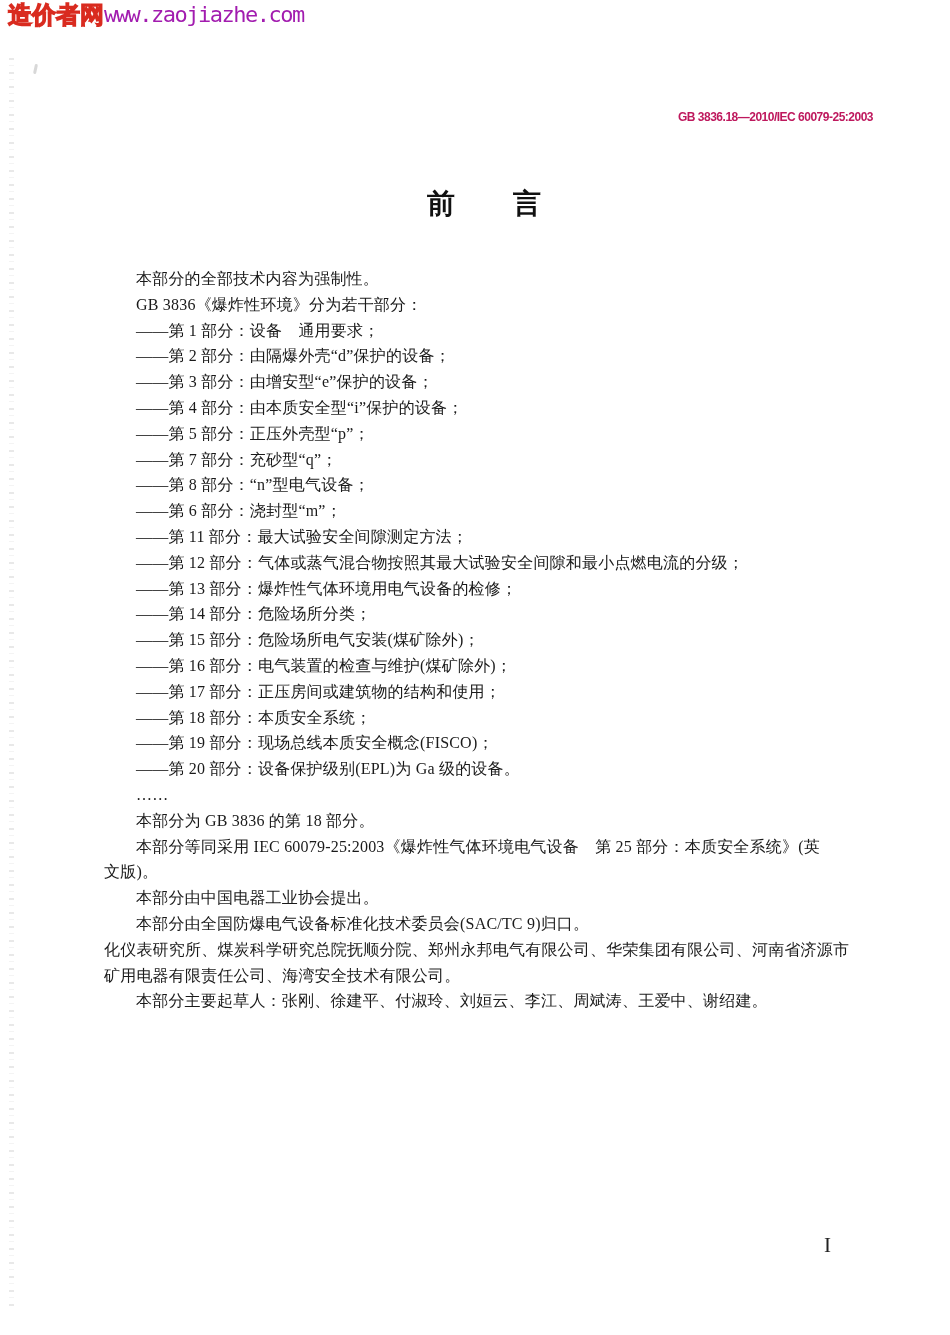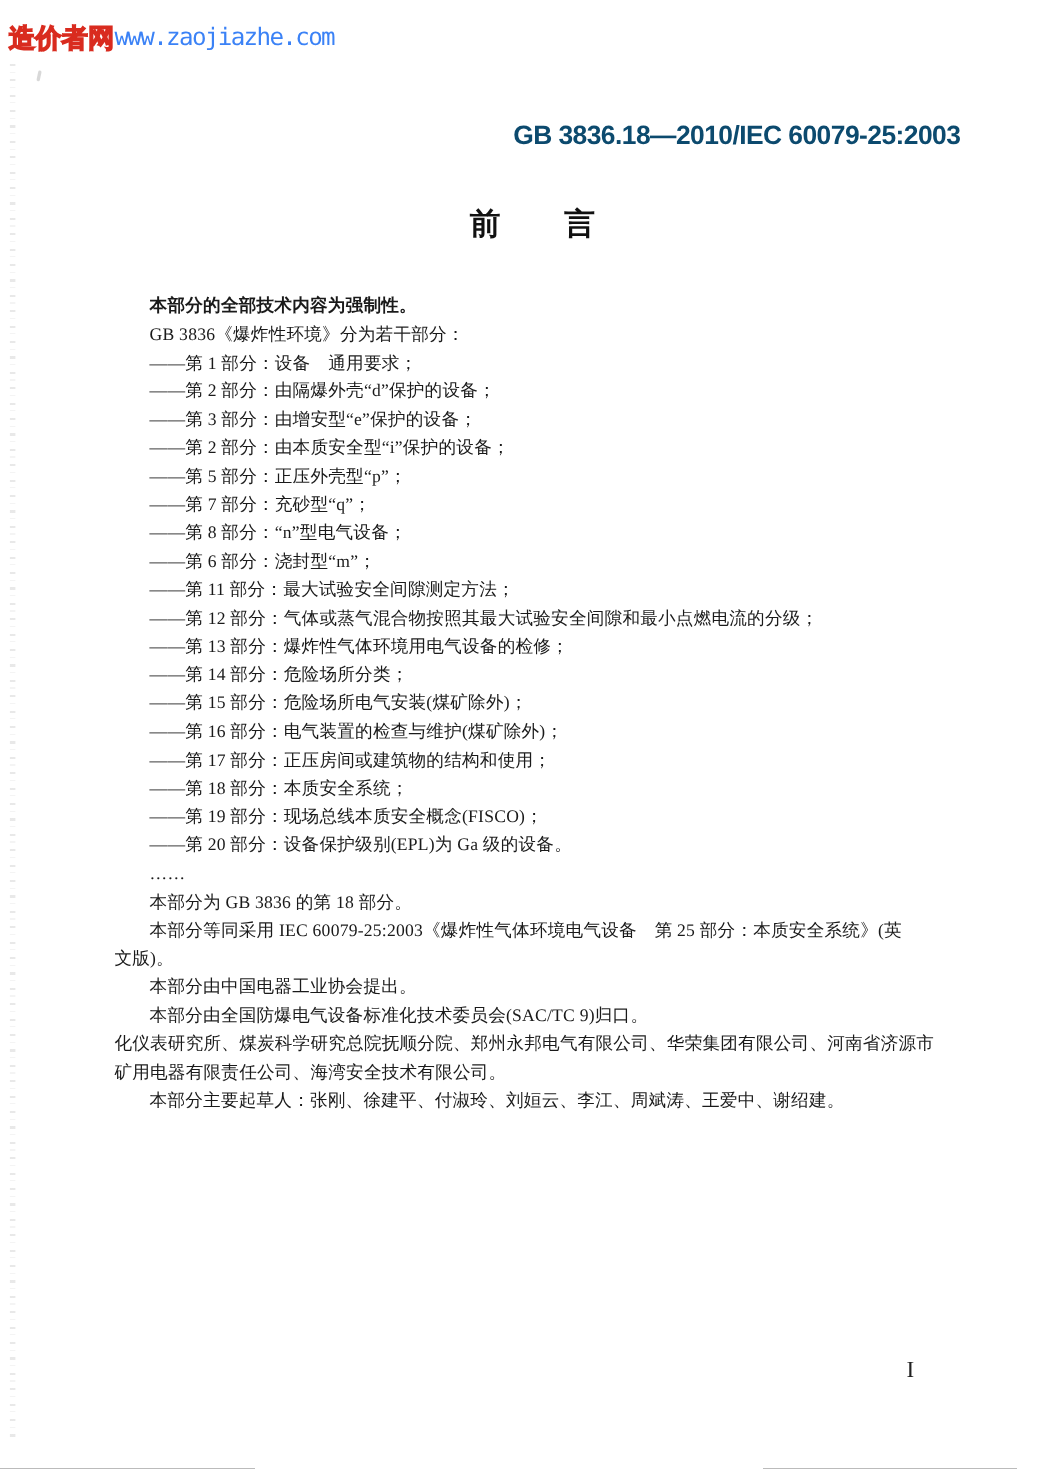--- a/index.html
+++ b/index.html
@@ -6,33 +6,33 @@
   .page {
     position:relative; width:950px; height:1335px; margin:0 auto;
     background:#ffffff; overflow:hidden;
     font-family:"Liberation Serif","DejaVu Serif",serif;
     color:#1a1a1a;
   }
 
   
   .watermark {
     position:absolute; top:2px; left:8px;
-    display:flex; align-items:flex-end; white-space:nowrap;margin-top:20px;
+    display:flex; align-items:flex-end; white-space:nowrap;
   }
   .wm-name {
     font-family:"DejaVu Sans","Liberation Sans",sans-serif;
     font-size:24px; font-weight:700; line-height:1.1;
     color:#d92b1f; letter-spacing:0px;
   }
   @supports (-webkit-text-stroke: 1px red) {
     .wm-name { color:rgba(255,255,255,0); -webkit-text-stroke:1.2px #d92b1f; }
   }
   .wm-url {
     font-family:"DejaVu Sans Mono","Liberation Mono",monospace;
-    font-size:22px; line-height:1.2; color:#3b82f6; letter-spacing:-1.5px;
+    font-size:22px; line-height:1.2; color:#a21caf; letter-spacing:-1.5px;
   }
 
   
   .scan-edge {
     position:absolute; left:9px; top:58px; width:5px; height:1250px;
     background-image:
       repeating-linear-gradient(180deg,
         rgba(80,80,80,0.16) 0px, rgba(80,80,80,0.16) 2px,
         rgba(0,0,0,0) 2px, rgba(0,0,0,0) 7px,
         rgba(120,120,120,0.10) 7px, rgba(120,120,120,0.10) 8px,
@@ -41,40 +41,40 @@
   }
   .scan-smudge {
     position:absolute; left:34px; top:64px; width:3px; height:10px;
     background:rgba(100,100,100,.25); border-radius:2px; transform:rotate(12deg);
   }
 
   
   .std-no {
     position:absolute; top:110px; right:77px;
     font-family:"Liberation Sans","DejaVu Sans",sans-serif;
-    font-weight:700; font-size:24px; letter-spacing:-0.5px;
-    color:#0c4a6e; white-space:nowrap;
+    font-weight:700; font-size:12px; letter-spacing:-0.5px;
+    color:#be185d; white-space:nowrap;
   }
 
   
   .doc-title {
     position:absolute; top:190px; left:0; width:968px; text-align:center;
     font-family:"Liberation Sans","DejaVu Sans",sans-serif;
     font-weight:700; font-size:28px; color:#111; line-height:1;
   }
   .title-gap { display:inline-block; width:58px; }
 
   
   .fw-body {
     position:absolute; left:104px; top:266px; width:742px;
     font-size:16px; line-height:25.8px; letter-spacing:0.2px;
   }
   .bl { white-space:pre; }
   .indent { padding-left:32px; }
-  .strong { font-weight:700; font-family:"Liberation Sans","DejaVu Sans",sans-serif; }
+  .strong { font-weight:400; font-family:"Liberation Sans","DejaVu Sans",sans-serif; }
 
   .page-no {
     position:absolute; left:824px; top:1233px;
     font-family:"Liberation Serif","DejaVu Serif",serif;
     font-size:21px; color:#222;
   }
 </style>
 </head>
 <body>
 
@@ -92,21 +92,21 @@
 
   <div class="doc-title"><span>前</span><span class="title-gap"></span><span>言</span></div>
 
   <div class="fw-body">
     <div class="bl indent strong">本部分的全部技术内容为强制性。</div>
     <div class="bl indent">GB 3836《爆炸性环境》分为若干部分：</div>
     <div id="partsList">
         <div class="bl indent">——第 1 部分：设备　通用要求；</div>
         <div class="bl indent">——第 2 部分：由隔爆外壳“d”保护的设备；</div>
         <div class="bl indent">——第 3 部分：由增安型“e”保护的设备；</div>
-        <div class="bl indent">——第 2 部分：由本质安全型“i”保护的设备；</div>
+        <div class="bl indent">——第 4 部分：由本质安全型“i”保护的设备；</div>
         <div class="bl indent">——第 5 部分：正压外壳型“p”；</div>
         <div class="bl indent">——第 7 部分：充砂型“q”；</div>
         <div class="bl indent">——第 8 部分：“n”型电气设备；</div>
         <div class="bl indent">——第 6 部分：浇封型“m”；</div>
         <div class="bl indent">——第 11 部分：最大试验安全间隙测定方法；</div>
         <div class="bl indent">——第 12 部分：气体或蒸气混合物按照其最大试验安全间隙和最小点燃电流的分级；</div>
         <div class="bl indent">——第 13 部分：爆炸性气体环境用电气设备的检修；</div>
         <div class="bl indent">——第 14 部分：危险场所分类；</div>
         <div class="bl indent">——第 15 部分：危险场所电气安装(煤矿除外)；</div>
         <div class="bl indent">——第 16 部分：电气装置的检查与维护(煤矿除外)；</div>

